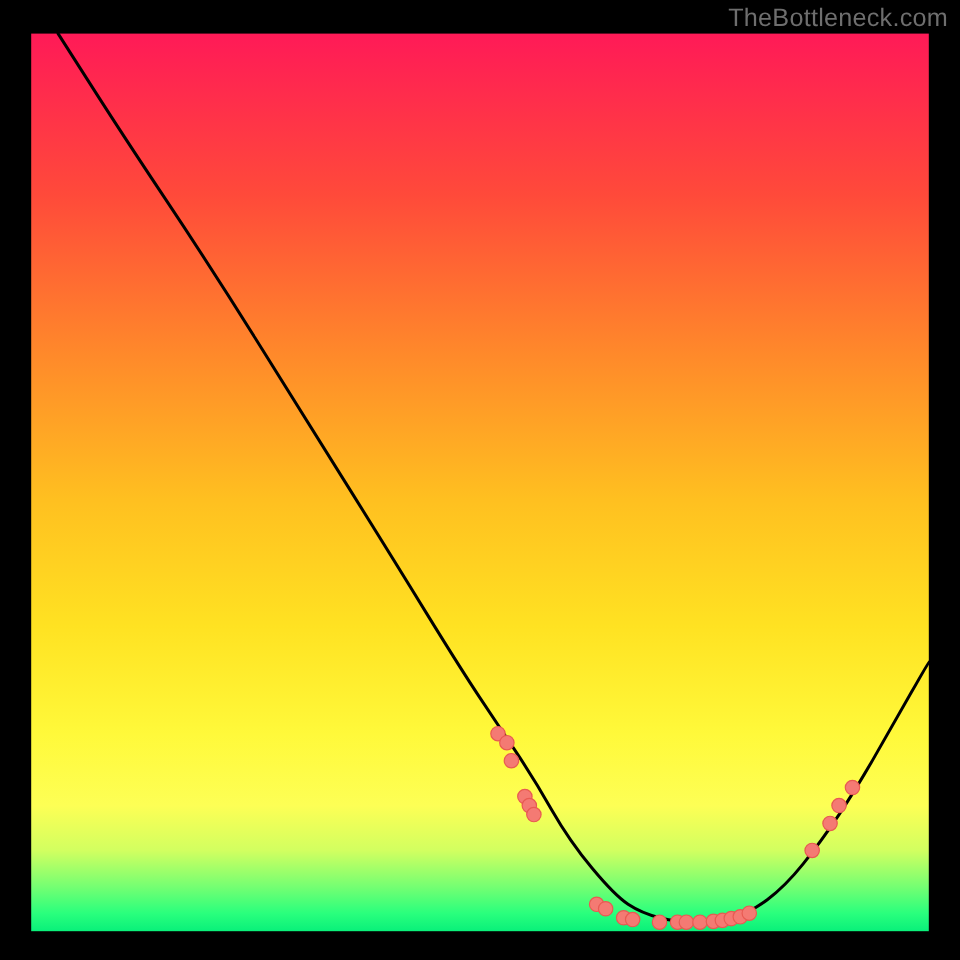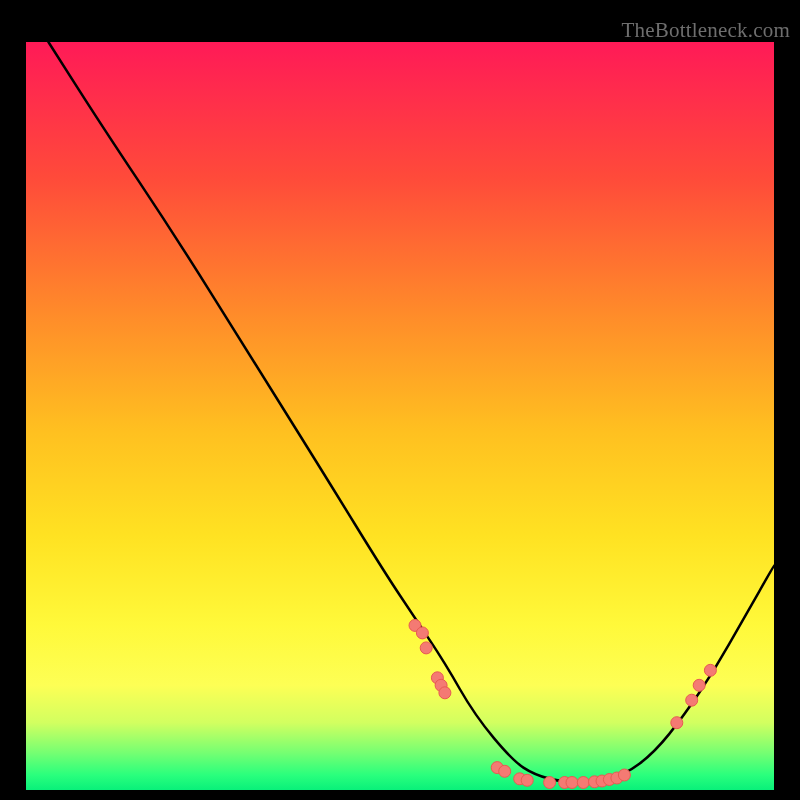--- a/index.html
+++ b/index.html
@@ -6,25 +6,24 @@
     margin: 0;
     padding: 0;
     width: 800px;
     height: 800px;
     background: #000;
     overflow: hidden;
     font-family: Arial, Helvetica, sans-serif;
   }
   .frame {
     position: absolute;
-    top: 16px;
+    top: 2px;
     left: 0;
     width: 800px;
     height: 676px;
-    font-family: Liberation Serif, serif;
   }
   .plot-area {
     position: absolute;
     top: 26px;
     left: 26px;
     width: 748px;
     height: 748px;
     background: linear-gradient(
       to bottom,
       #ff1a57 0%,

